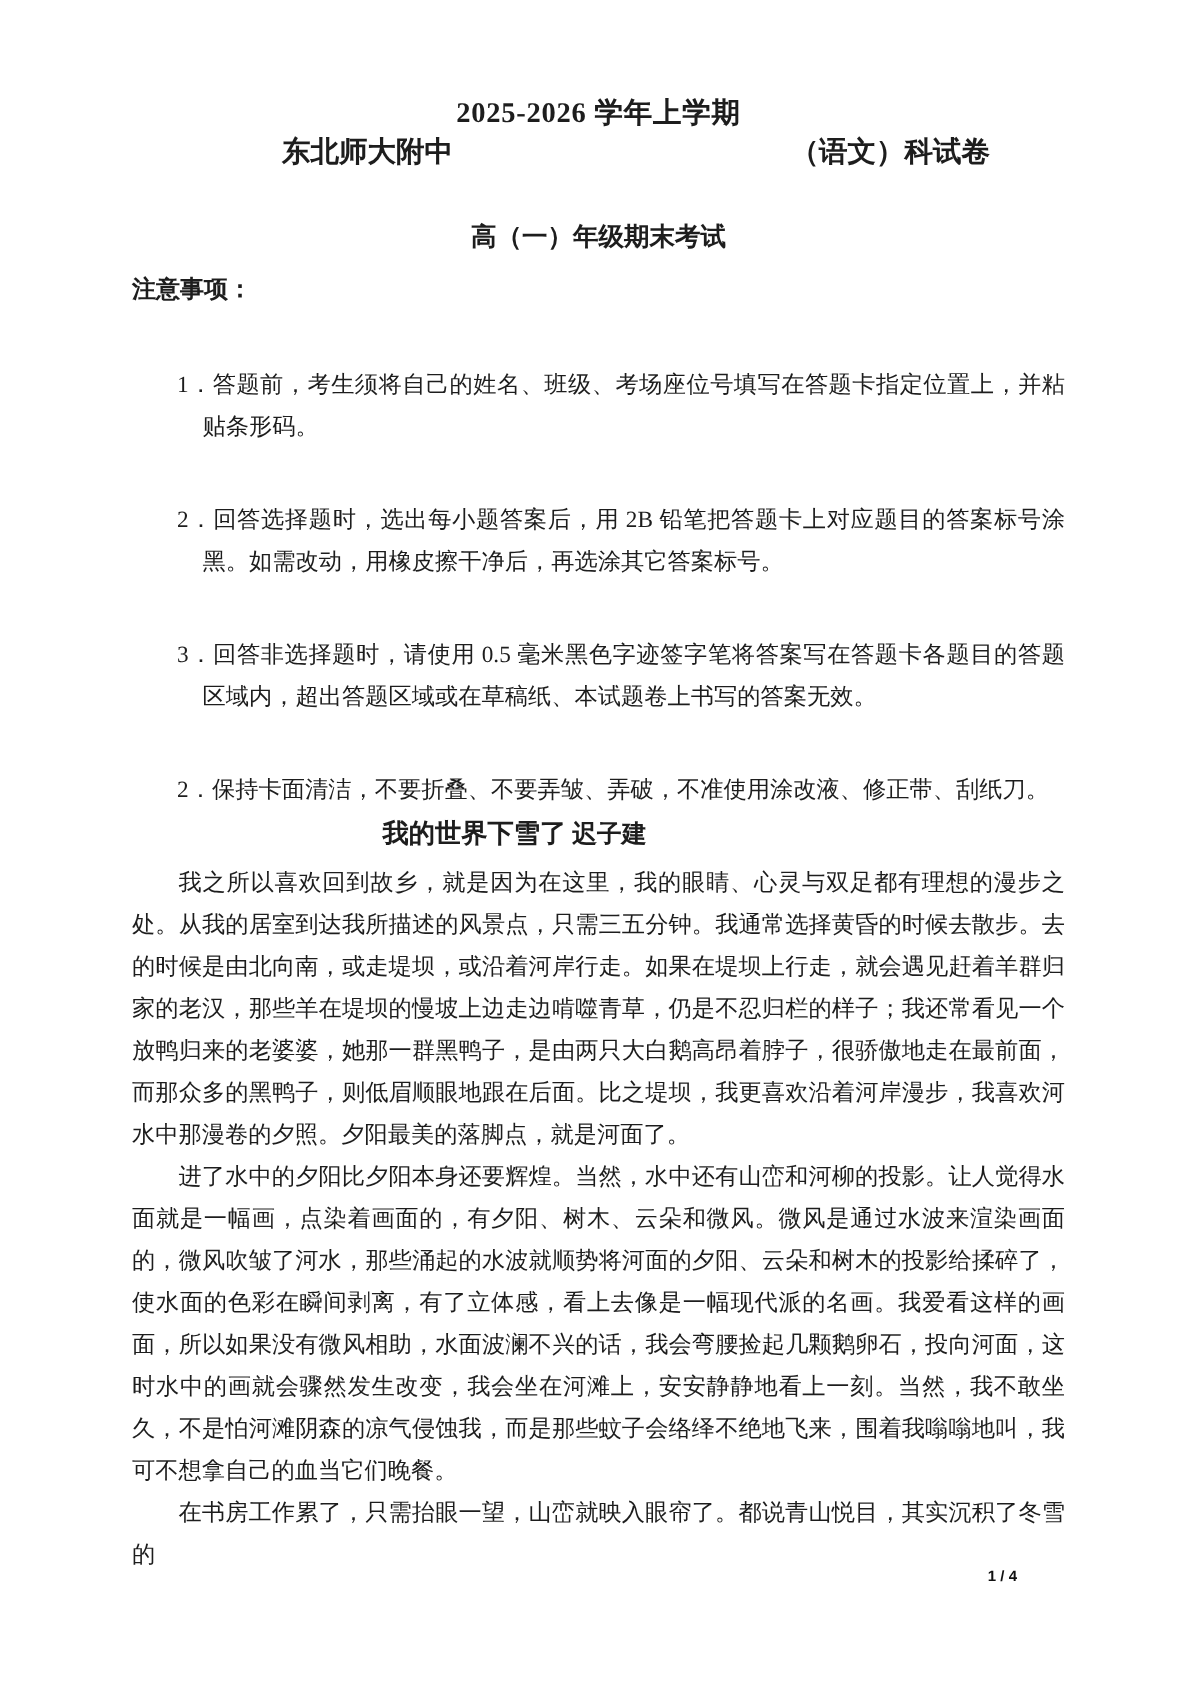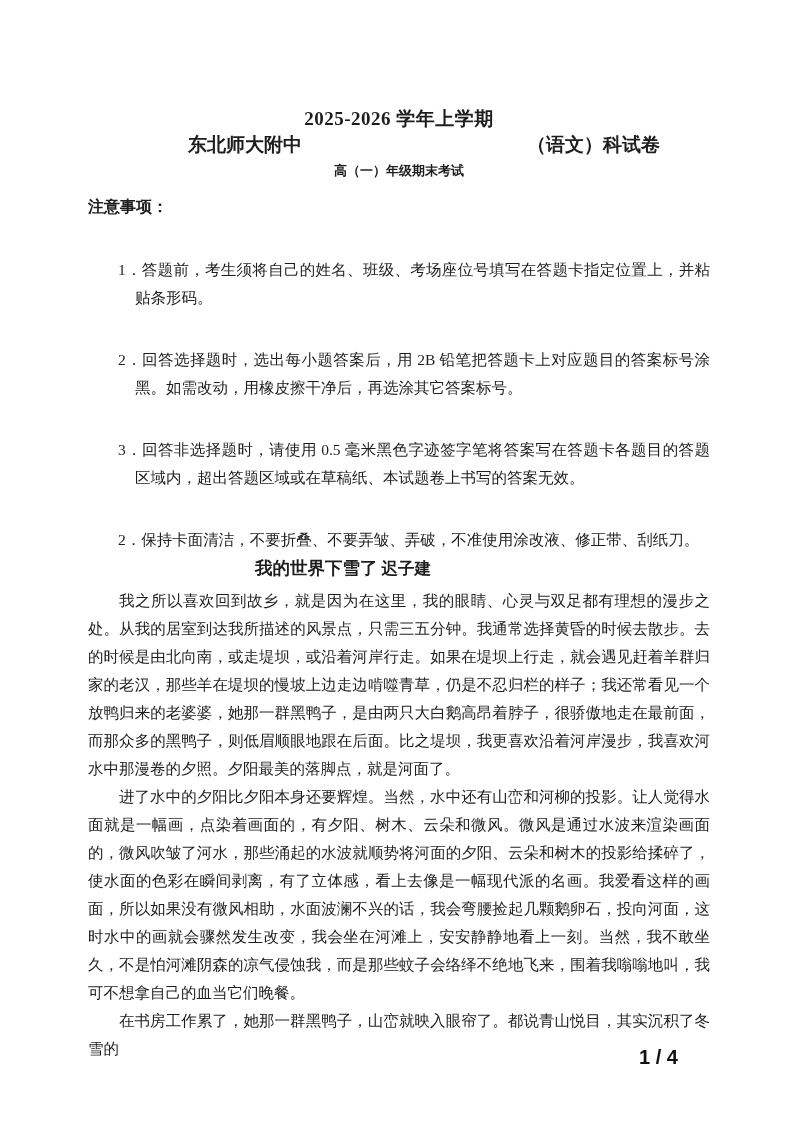--- a/index.html
+++ b/index.html
@@ -14,21 +14,21 @@
     color: #1d1d1d;
     font-family: "Liberation Serif", "DejaVu Serif", serif;
     overflow: hidden;
   }
 
   .content {
     position: absolute;
     left: 88px;
     right: 84px;
     top: 0;
-    padding-top: 106px;
+    padding-top: 63px;
   }
 
   .header-term {
     text-align: center;
     font-size: 19px;
     font-weight: 700;
     line-height: 26px;
     letter-spacing: 0.5px;
   }
 
@@ -37,21 +37,22 @@
     justify-content: space-between;
     font-size: 19px;
     font-weight: 700;
     line-height: 26px;
     padding-left: 100px;
     padding-right: 50px;
   }
 
   .header-exam {
     text-align: center;
-    font-size: 13px;
+    margin-top: 30px;
+    font-size: 17px;
     font-weight: 700;
     line-height: 26px;
   }
 
   .notice-heading {
     margin-top: 9px;
     font-size: 16px;
     font-weight: 700;
     line-height: 28px;
   }
@@ -110,21 +111,21 @@
   }
 
   .essay-para.first { margin-top: 5px; }
 
   .page-number {
     position: absolute;
     top: 1046px;
     right: 116px;
     font-family: "Liberation Sans", "DejaVu Sans", sans-serif;
     font-weight: 700;
-    font-size: 20px;
+    font-size: 10px;
     color: #111111;
   }
 </style>
 </head>
 <body>
 
 <div class="page">
   <div class="content">
 
     <div class="header-term">2025-2026 学年上学期</div>
@@ -145,18 +146,18 @@
 
 
 
     <div class="essay-title-line">
       <span class="essay-title">我的世界下雪了</span>
       <span class="essay-author">迟子建</span>
     </div>
 
     <p class="essay-para first">我之所以喜欢回到故乡，就是因为在这里，我的眼睛、心灵与双足都有理想的漫步之处。从我的居室到达我所描述的风景点，只需三五分钟。我通常选择黄昏的时候去散步。去的时候是由北向南，或走堤坝，或沿着河岸行走。如果在堤坝上行走，就会遇见赶着羊群归家的老汉，那些羊在堤坝的慢坡上边走边啃噬青草，仍是不忍归栏的样子；我还常看见一个放鸭归来的老婆婆，她那一群黑鸭子，是由两只大白鹅高昂着脖子，很骄傲地走在最前面，而那众多的黑鸭子，则低眉顺眼地跟在后面。比之堤坝，我更喜欢沿着河岸漫步，我喜欢河水中那漫卷的夕照。夕阳最美的落脚点，就是河面了。</p>
     <p class="essay-para">进了水中的夕阳比夕阳本身还要辉煌。当然，水中还有山峦和河柳的投影。让人觉得水面就是一幅画，点染着画面的，有夕阳、树木、云朵和微风。微风是通过水波来渲染画面的，微风吹皱了河水，那些涌起的水波就顺势将河面的夕阳、云朵和树木的投影给揉碎了，使水面的色彩在瞬间剥离，有了立体感，看上去像是一幅现代派的名画。我爱看这样的画面，所以如果没有微风相助，水面波澜不兴的话，我会弯腰捡起几颗鹅卵石，投向河面，这时水中的画就会骤然发生改变，我会坐在河滩上，安安静静地看上一刻。当然，我不敢坐久，不是怕河滩阴森的凉气侵蚀我，而是那些蚊子会络绎不绝地飞来，围着我嗡嗡地叫，我可不想拿自己的血当它们晚餐。</p>
-    <p class="essay-para">在书房工作累了，她那一群黑鸭子，山峦就映入眼帘了。都说青山悦目，其实沉积了冬雪的</p>
+    <p class="essay-para">在书房工作累了，只需抬眼一望，山峦就映入眼帘了。都说青山悦目，其实沉积了冬雪的</p>
 
   </div>
 
   <div class="page-number">1 / 4</div>
 </div>
 
 </body></html>

